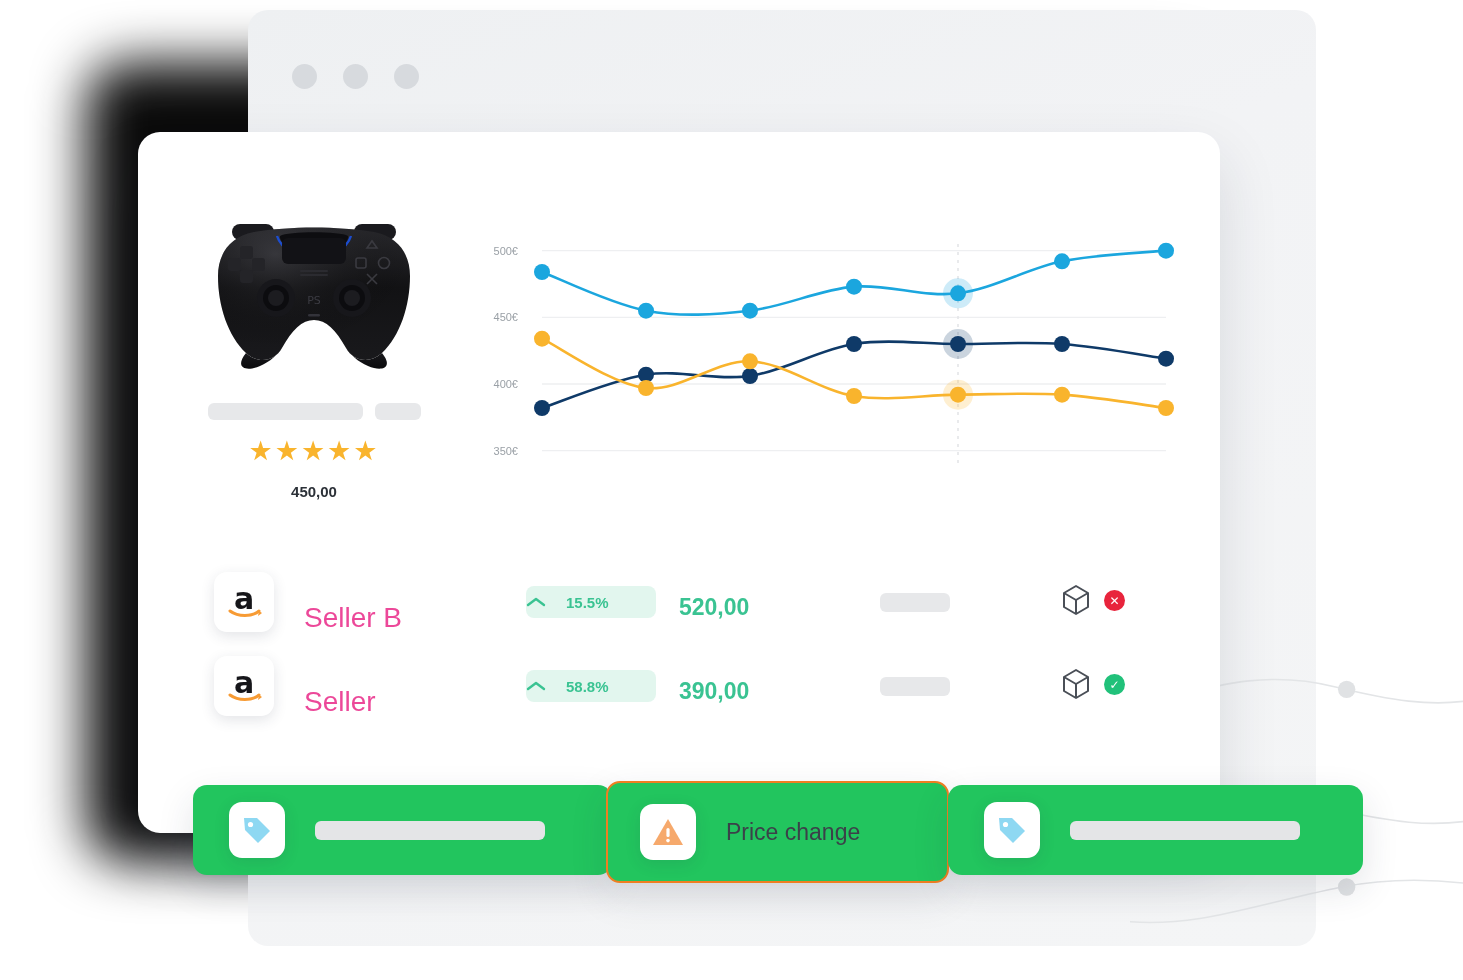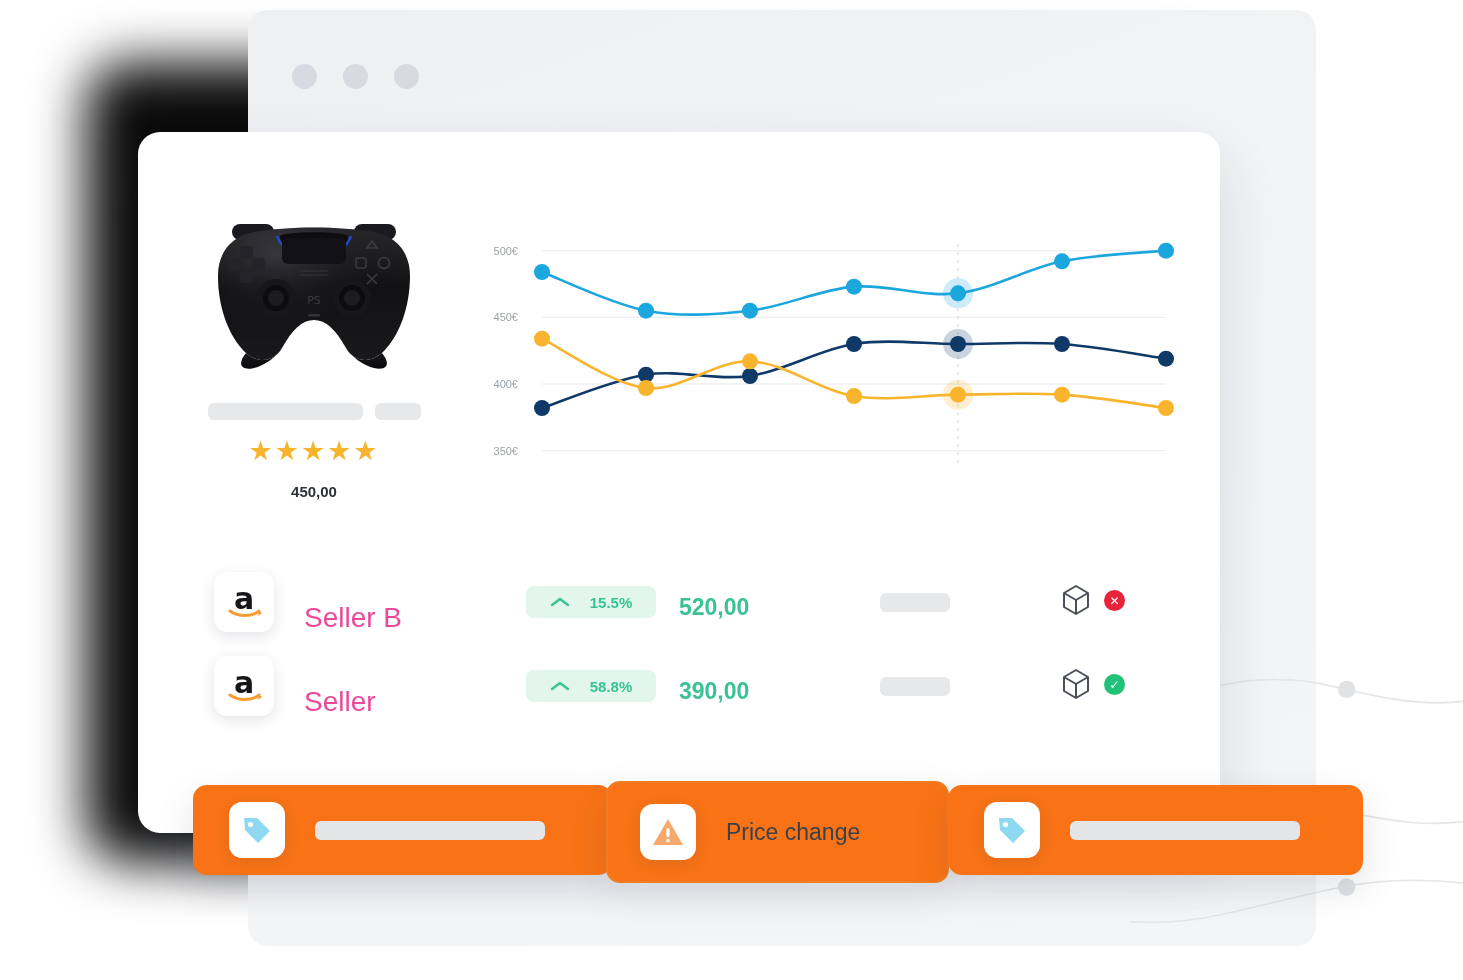--- a/index.html
+++ b/index.html
@@ -58,33 +58,33 @@
   .sellers{position:absolute;left:66px;top:428px;width:960px;}
   .seller-row{position:relative;height:84px;}
   .logo-box{
     position:absolute;left:10px;top:12px;width:60px;height:60px;border-radius:13px;
     background:#ffffff;box-shadow:0 4px 14px rgba(40,50,70,.13);
     display:flex;align-items:center;justify-content:center;
   }
   .seller-name{position:absolute;left:100px;top:42px;font-size:28px;color:#ec4899;}
   .pct-badge{
     position:absolute;left:322px;top:26px;width:130px;height:32px;border-radius:8px;
-    background:#e2f6ee;display:flex;align-items:center;justify-content:center;gap:20px;
+    background:#e2f6ee;display:flex;align-items:center;gap:20px;
   }
   .pct-arrow{display:block;}
   .pct-text{font-size:15px;font-weight:bold;color:#3ac392;}
   .seller-price{position:absolute;left:475px;top:25px;font-size:23px;font-weight:bold;color:#3ac392;margin-top:9px;}
   .sk-cell{position:absolute;left:676px;top:33px;width:70px;height:19px;border-radius:6px;background:#e7e8ea;}
   .box-icon{position:absolute;left:858px;top:24px;}
   .status-dot{position:absolute;left:900px;top:30px;width:21px;height:21px;border-radius:50%;
     display:flex;align-items:center;justify-content:center;color:#fff;font-size:12px;font-weight:bold;}
 
   
   .bcard{
-    position:absolute;background:#f97316;border-radius:14px;
+    position:absolute;background:#22c55e;border-radius:14px;
     box-shadow:0 14px 36px rgba(40,50,70,.13);
     display:flex;align-items:center;
   }
   .bcard-icon{
     width:56px;height:56px;border-radius:13px;background:#ffffff;
     box-shadow:0 4px 16px rgba(40,50,70,.12);
     display:flex;align-items:center;justify-content:center;flex:none;
   }
   .bcard-skel{height:19px;border-radius:6px;background:#e4e5e7;}
   .card-left{left:193px;top:785px;width:383px;height:90px;padding-left:36px;}

